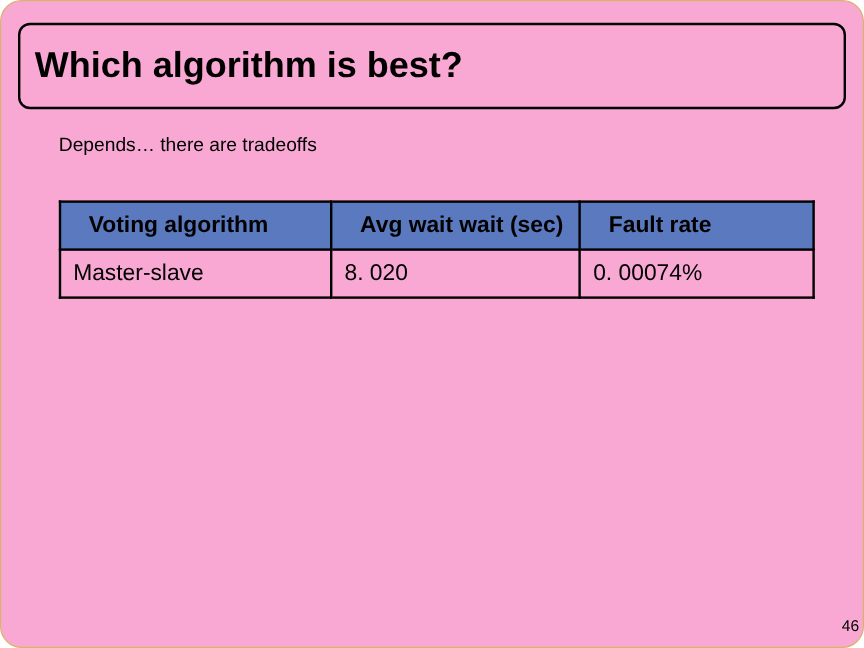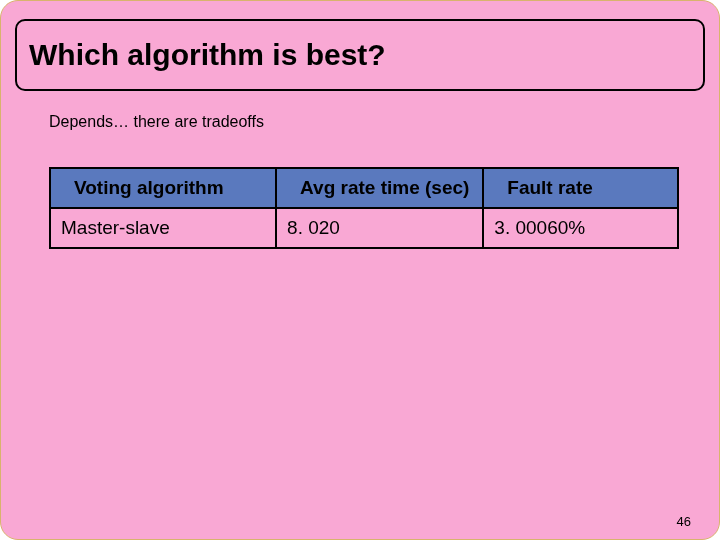--- a/index.html
+++ b/index.html
@@ -58,21 +58,21 @@
     background: #5a79be;
     color: #000;
     font-weight: bold;
     padding-left: 23px;
   }
   table.data col.c1 { width: 36%; }
   table.data col.c2 { width: 33%; }
   table.data col.c3 { width: 31%; }
   .pagenum {
     position: absolute;
-    right: 28px;
+    right: 3px;
     bottom: 10px;
     font-size: 13px;
     color: #000;
   }
 </style>
 </head>
 <body>
 
 <div class="slide">
 
@@ -85,28 +85,28 @@
 
     <table class="data">
       <colgroup>
         <col class="c1">
           <col class="c2">
           <col class="c3">
       </colgroup>
       <thead>
         <tr>
           <th>Voting algorithm</th>
-          <th>Avg rate time (sec)</th>
+          <th>Avg wait wait (sec)</th>
           <th>Fault rate</th>
         </tr>
       </thead>
       <tbody>
         <tr>
           <td>Master-slave</td>
           <td>8. 020</td>
-          <td>3. 00060%</td>
+          <td>0. 00074%</td>
         </tr>
       </tbody>
     </table>
   </div>
 
   <div class="pagenum">46</div>
 </div>
 
 </body></html>

